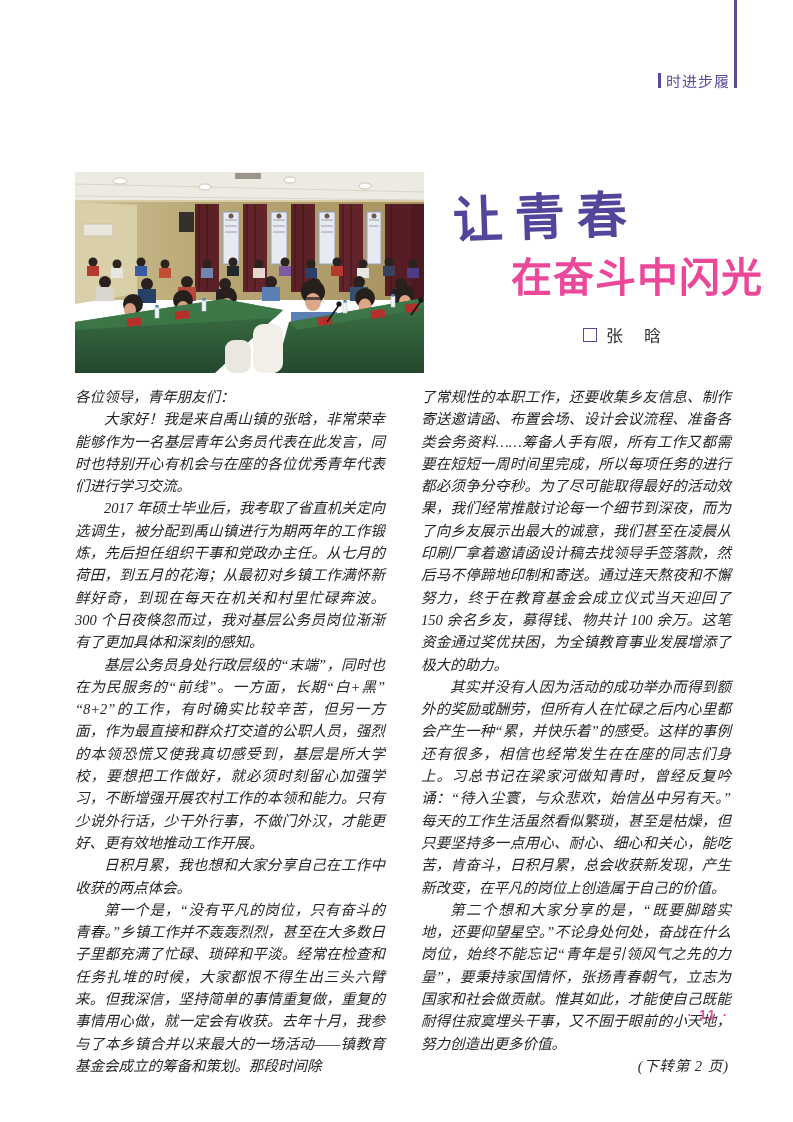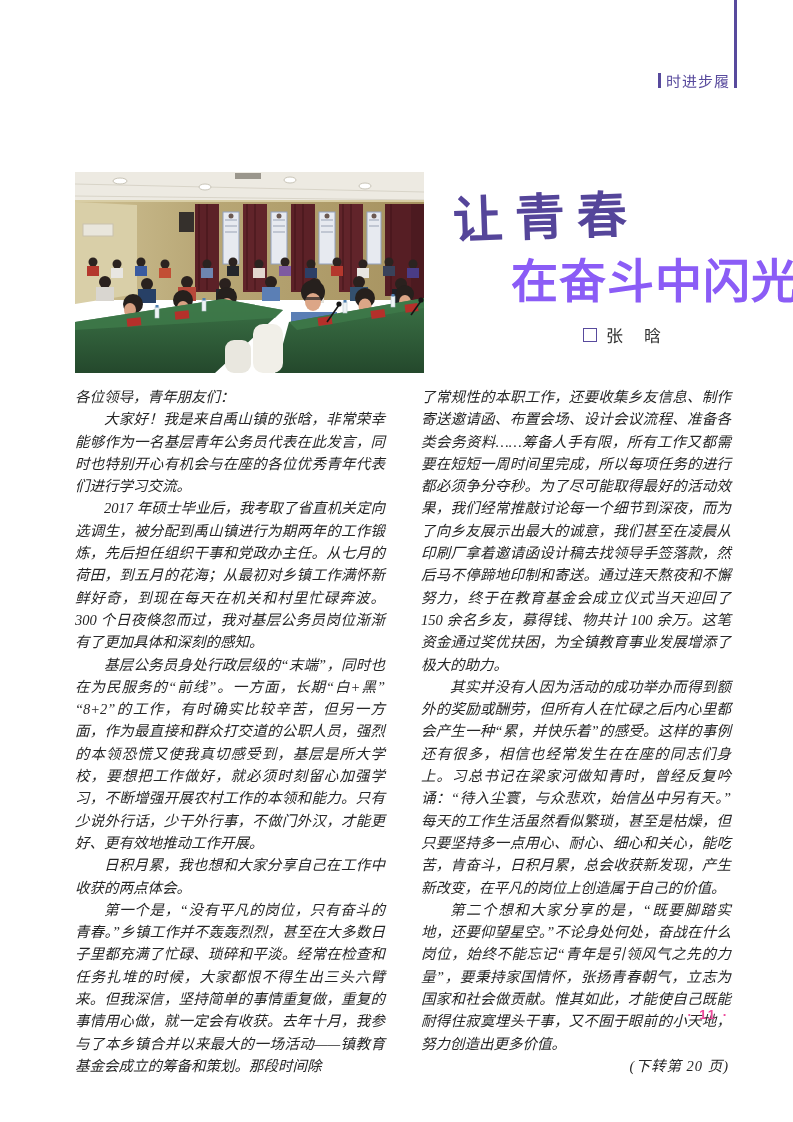--- a/index.html
+++ b/index.html
@@ -20,21 +20,21 @@
   
   .title-callig{
     position:absolute;left:452px;top:196px;width:320px;
     font-family:"DejaVu Serif","Liberation Serif",serif;font-weight:bold;
     font-size:50px;line-height:1;color:#55459a;letter-spacing:12px;
     transform:rotate(-2deg);transform-origin:left top;
   }
   .title-main{
     position:absolute;left:511px;top:256px;width:270px;
     font-family:"Liberation Sans","DejaVu Sans",sans-serif;font-weight:800;
-    font-size:47px;line-height:1.1;color:#8b5cf6;letter-spacing:1px;white-space:nowrap;
+    font-size:41px;line-height:1.1;color:#ec4899;letter-spacing:1px;white-space:nowrap;
   }
   .byline{
     position:absolute;left:583px;top:322px;display:flex;align-items:center;gap:9px;
     font-size:17px;color:#333;letter-spacing:2px;
   }
   .byline .sq{width:12px;height:12px;border:1.5px solid #584a9d;background:#fff;}
   
   .columns{
     position:absolute;left:75px;top:386px;width:656px;display:flex;gap:36px;
   }
@@ -230,19 +230,19 @@
       <p class="ind">大家好！我是来自禹山镇的张晗，非常荣幸能够作为一名基层青年公务员代表在此发言，同时也特别开心有机会与在座的各位优秀青年代表们进行学习交流。</p>
       <p class="ind">2017 年硕士毕业后，我考取了省直机关定向选调生，被分配到禹山镇进行为期两年的工作锻炼，先后担任组织干事和党政办主任。从七月的荷田，到五月的花海；从最初对乡镇工作满怀新鲜好奇，到现在每天在机关和村里忙碌奔波。300 个日夜倏忽而过，我对基层公务员岗位渐渐有了更加具体和深刻的感知。</p>
       <p class="ind">基层公务员身处行政层级的“末端”，同时也在为民服务的“前线”。一方面，长期“白+黑”“8+2”的工作，有时确实比较辛苦，但另一方面，作为最直接和群众打交道的公职人员，强烈的本领恐慌又使我真切感受到，基层是所大学校，要想把工作做好，就必须时刻留心加强学习，不断增强开展农村工作的本领和能力。只有少说外行话，少干外行事，不做门外汉，才能更好、更有效地推动工作开展。</p>
       <p class="ind">日积月累，我也想和大家分享自己在工作中收获的两点体会。</p>
       <p class="ind">第一个是，“没有平凡的岗位，只有奋斗的青春。”乡镇工作并不轰轰烈烈，甚至在大多数日子里都充满了忙碌、琐碎和平淡。经常在检查和任务扎堆的时候，大家都恨不得生出三头六臂来。但我深信，坚持简单的事情重复做，重复的事情用心做，就一定会有收获。去年十月，我参与了本乡镇合并以来最大的一场活动——镇教育基金会成立的筹备和策划。那段时间除</p>
     </div>
     <div class="col">
       <p>了常规性的本职工作，还要收集乡友信息、制作寄送邀请函、布置会场、设计会议流程、准备各类会务资料……筹备人手有限，所有工作又都需要在短短一周时间里完成，所以每项任务的进行都必须争分夺秒。为了尽可能取得最好的活动效果，我们经常推敲讨论每一个细节到深夜，而为了向乡友展示出最大的诚意，我们甚至在凌晨从印刷厂拿着邀请函设计稿去找领导手签落款，然后马不停蹄地印制和寄送。通过连天熬夜和不懈努力，终于在教育基金会成立仪式当天迎回了 150 余名乡友，募得钱、物共计 100 余万。这笔资金通过奖优扶困，为全镇教育事业发展增添了极大的助力。</p>
       <p class="ind">其实并没有人因为活动的成功举办而得到额外的奖励或酬劳，但所有人在忙碌之后内心里都会产生一种“累，并快乐着”的感受。这样的事例还有很多，相信也经常发生在在座的同志们身上。习总书记在梁家河做知青时，曾经反复吟诵：“待入尘寰，与众悲欢，始信丛中另有天。”每天的工作生活虽然看似繁琐，甚至是枯燥，但只要坚持多一点用心、耐心、细心和关心，能吃苦，肯奋斗，日积月累，总会收获新发现，产生新改变，在平凡的岗位上创造属于自己的价值。</p>
       <p class="ind">第二个想和大家分享的是，“既要脚踏实地，还要仰望星空。”不论身处何处，奋战在什么岗位，始终不能忘记“青年是引领风气之先的力量”，要秉持家国情怀，张扬青春朝气，立志为国家和社会做贡献。惟其如此，才能使自己既能耐得住寂寞埋头干事，又不囿于眼前的小天地，努力创造出更多价值。</p>
-      <p class="note">(下转第 20 页)</p>
+      <p class="note">(下转第 2 页)</p>
     </div>
   </div>
 
   <div class="page-number">· 11 ·</div>
 
 </div>
 
 </body></html>

